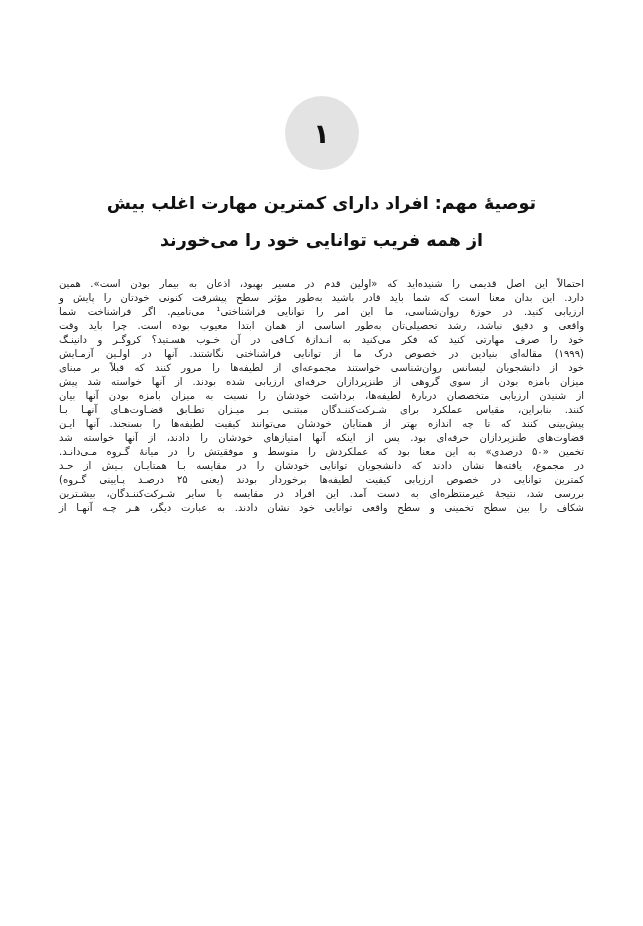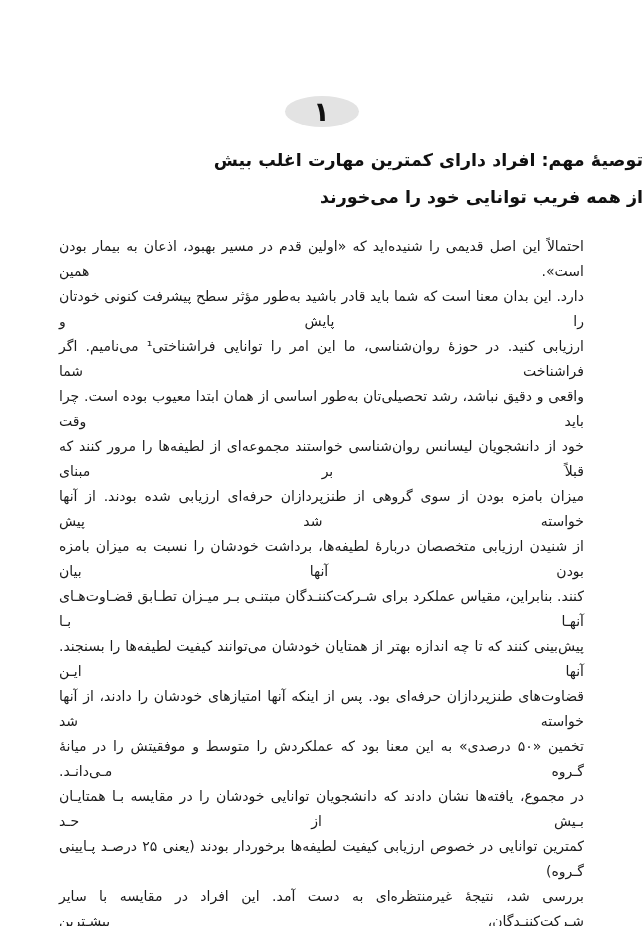--- a/index.html
+++ b/index.html
@@ -20,35 +20,35 @@
   .chapter-circle{
     width:74px;height:74px;border-radius:50%;
     background:#e3e3e3;
     margin:96px auto 0 auto;
     display:flex;align-items:center;justify-content:center;
     font-size:27px;font-weight:bold;color:#111;
   }
   
   .title{
     margin-top:15px;
-    text-align:right;
+    text-align:center;
     direction:rtl;
     font-weight:bold;
     font-size:17.5px;
     line-height:37px;
     color:#111;
   }
   
   .body-wrap{
     margin:18px 59px 0 59px;
     direction:rtl;
   }
   .body-line{
-    font-size:14px;
-    line-height:25px;
+    font-size:10px;
+    line-height:14px;
     text-align:justify;
     text-align-last:justify;
     white-space:normal;
     color:#1b1b1b;
   }
 </style>
 </head>
 <body>
 
 <div class="page">
@@ -60,20 +60,22 @@
   <div class="title">
     <div>توصیهٔ مهم: افراد دارای کمترین مهارت اغلب بیش</div>
     <div>از همه فریب توانایی خود را می‌خورند</div>
   </div>
 
   <div class="body-wrap">
       <div class="body-line">احتمالاً این اصل قدیمی را شنیده‌اید که «اولین قدم در مسیر بهبود، اذعان به بیمار بودن است». همین</div>
       <div class="body-line">دارد. این بدان معنا است که شما باید قادر باشید به‌طور مؤثر سطح پیشرفت کنونی خودتان را پایش و</div>
       <div class="body-line">ارزیابی کنید. در حوزهٔ روان‌شناسی، ما این امر را توانایی فراشناختی¹ می‌نامیم. اگر فراشناخت شما</div>
       <div class="body-line">واقعی و دقیق نباشد، رشد تحصیلی‌تان به‌طور اساسی از همان ابتدا معیوب بوده است. چرا باید وقت</div>
+      <div class="body-line">خود را صرف مهارتی کنید که فکر می‌کنید به انـدازهٔ کـافی در آن خـوب هسـتید؟ کروگـر و دانینـگ</div>
+      <div class="body-line">(۱۹۹۹) مقاله‌ای بنیادین در خصوص درک ما از توانایی فراشناختی نگاشتند. آنها در اولـین آزمـایش</div>
       <div class="body-line">خود از دانشجویان لیسانس روان‌شناسی خواستند مجموعه‌ای از لطیفه‌ها را مرور کنند که قبلاً بر مبنای</div>
       <div class="body-line">میزان بامزه بودن از سوی گروهی از طنزپردازان حرفه‌ای ارزیابی شده بودند. از آنها خواسته شد پیش</div>
       <div class="body-line">از شنیدن ارزیابی متخصصان دربارهٔ لطیفه‌ها، برداشت خودشان را نسبت به میزان بامزه بودن آنها بیان</div>
       <div class="body-line">کنند. بنابراین، مقیاس عملکرد برای شـرکت‌کننـدگان مبتنـی بـر میـزان تطـابق قضـاوت‌هـای آنهـا بـا</div>
       <div class="body-line">پیش‌بینی کنند که تا چه اندازه بهتر از همتایان خودشان می‌توانند کیفیت لطیفه‌ها را بسنجند. آنها ایـن</div>
       <div class="body-line">قضاوت‌های طنزپردازان حرفه‌ای بود. پس از اینکه آنها امتیازهای خودشان را دادند، از آنها خواسته شد</div>
       <div class="body-line">تخمین «۵۰ درصدی» به این معنا بود که عملکردش را متوسط و موفقیتش را در میانهٔ گـروه مـی‌دانـد.</div>
       <div class="body-line">در مجموع، یافته‌ها نشان دادند که دانشجویان توانایی خودشان را در مقایسه بـا همتایـان بـیش از حـد</div>
       <div class="body-line">کمترین توانایی در خصوص ارزیابی کیفیت لطیفه‌ها برخوردار بودند (یعنی ۲۵ درصـد پـایینی گـروه)</div>
       <div class="body-line">بررسی شد، نتیجهٔ غیرمنتظره‌ای به دست آمد. این افراد در مقایسه با سایر شـرکت‌کننـدگان، بیشـترین</div>

